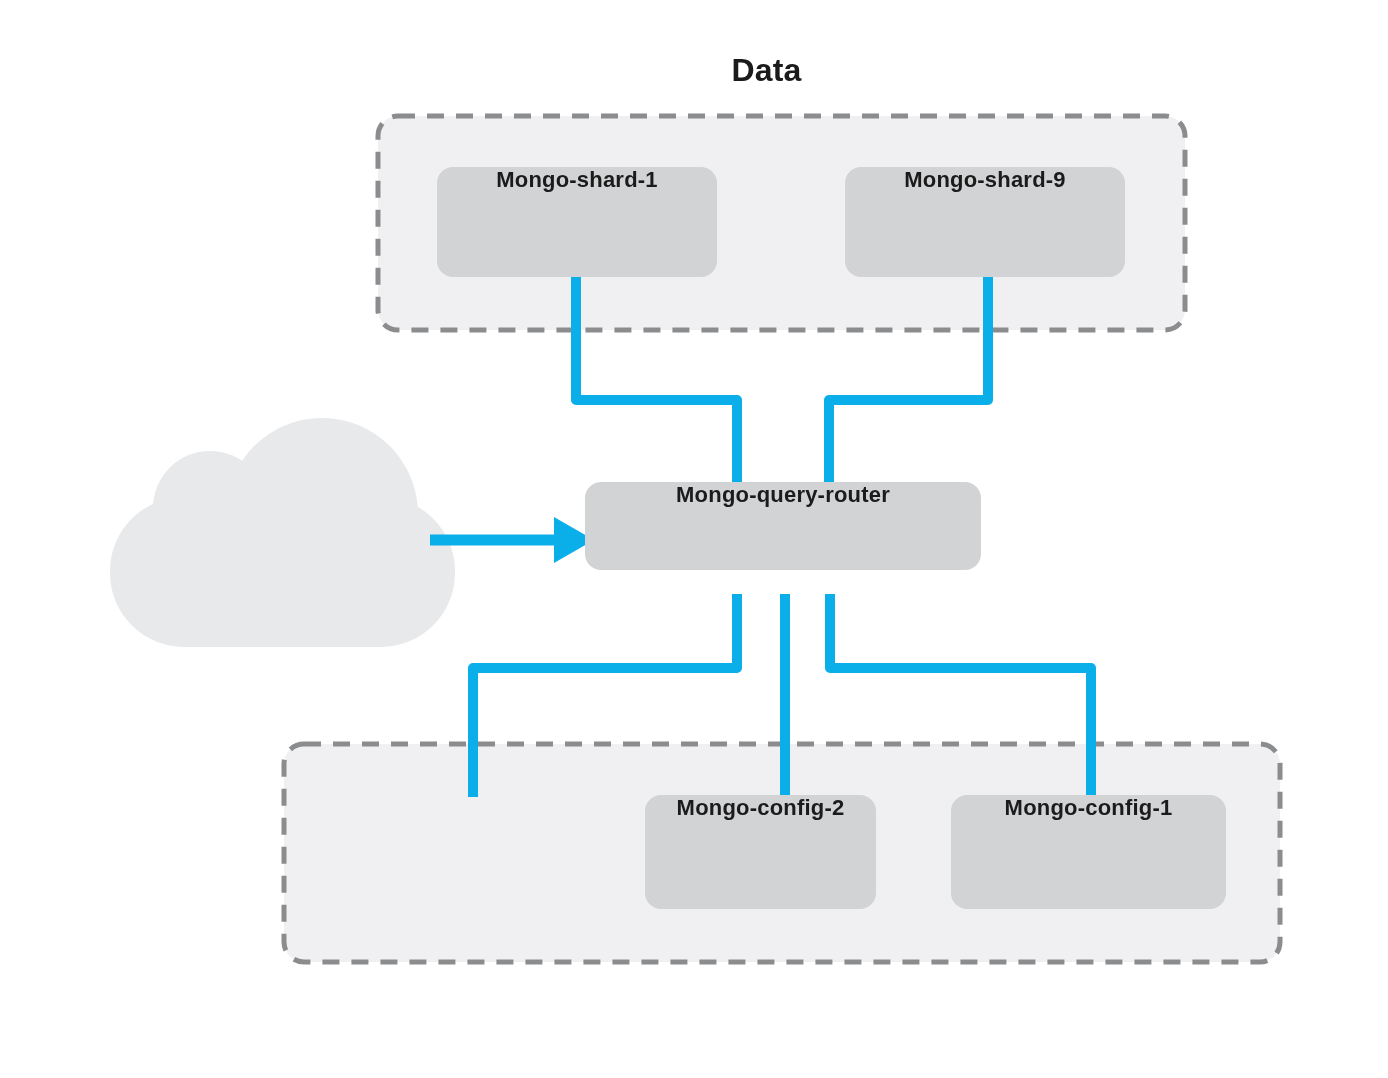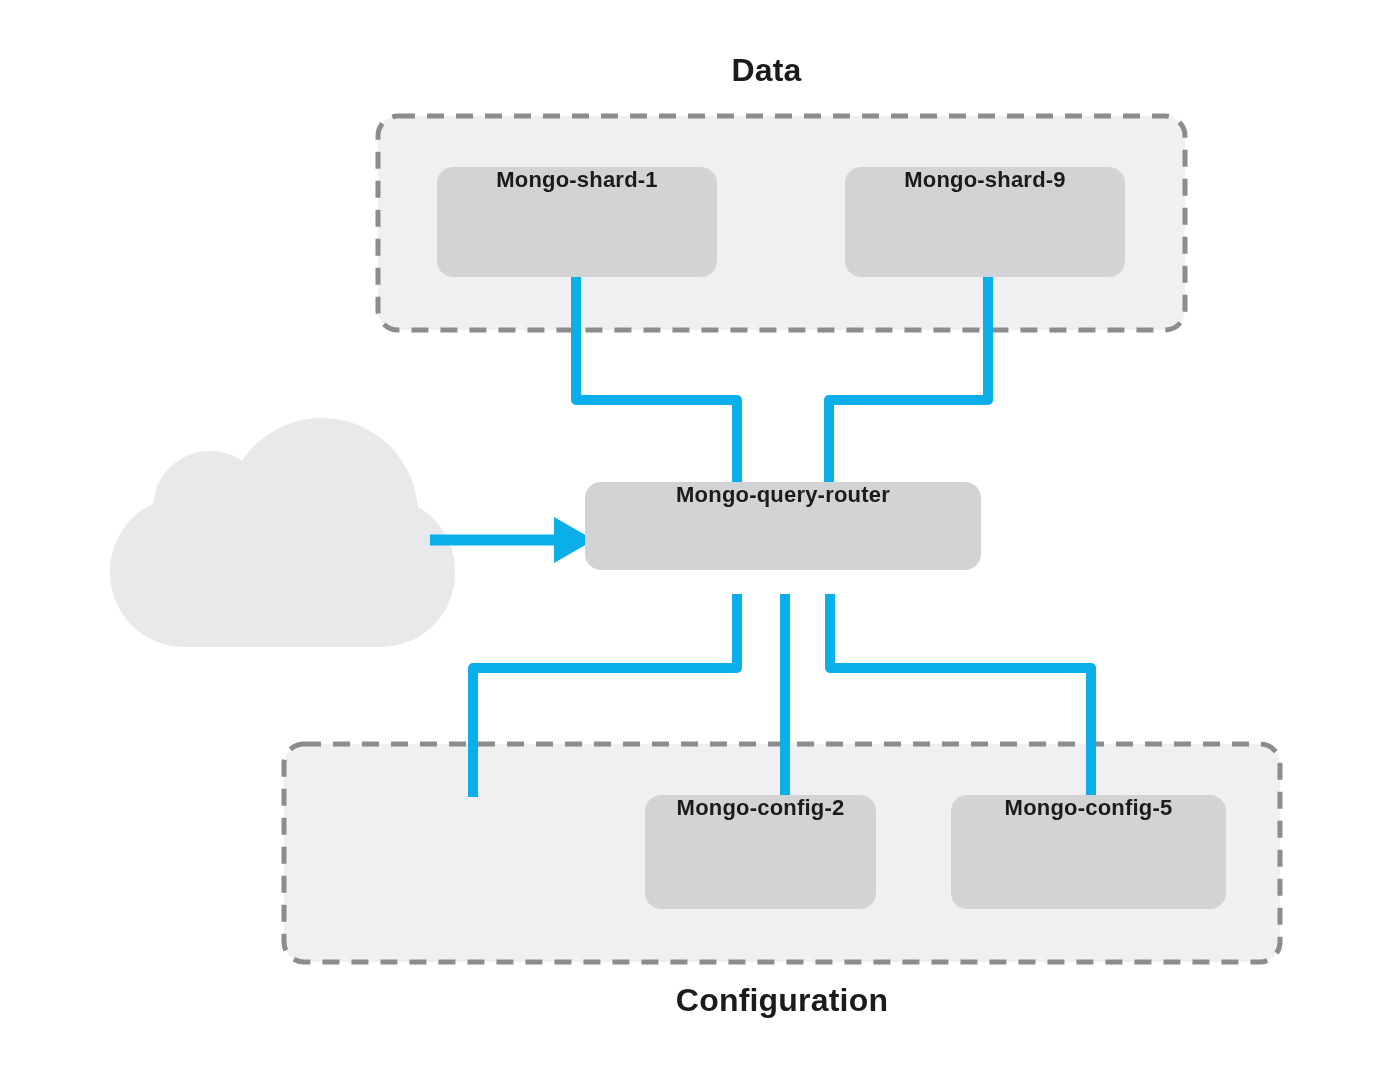--- a/index.html
+++ b/index.html
@@ -98,32 +98,31 @@
       <polyline class="connector" points="830,594 830,668 1091,668 1091,797"></polyline>
     </g>
 
     <g>
       <line class="arrow-line" x1="430" y1="540" x2="558" y2="540"></line>
       <polygon class="arrow-head" points="554,517 554,563 594,540"></polygon>
     </g>
   </svg>
 
   <div class="group-label" style="left:363px; top:52px; width:807px;">Data</div>
-  <div class="group-label" style="left:284px; top:982px; width:996px;">Configuration</div>
 
 
   <div class="node" style="left:437px; top:167px; width:280px; height:110px;">
     <span>Mongo-shard-1</span>
   </div>
   <div class="node" style="left:845px; top:167px; width:280px; height:110px;">
     <span>Mongo-shard-9</span>
   </div>
   <div class="node" style="left:585px; top:482px; width:396px; height:88px;">
     <span>Mongo-query-router</span>
   </div>
   <div class="node" style="left:645px; top:795px; width:231px; height:114px;">
     <span>Mongo-config-2</span>
   </div>
   <div class="node" style="left:951px; top:795px; width:275px; height:114px;">
-    <span>Mongo-config-5</span>
+    <span>Mongo-config-1</span>
   </div>
 
 </div>
 
 </body></html>

